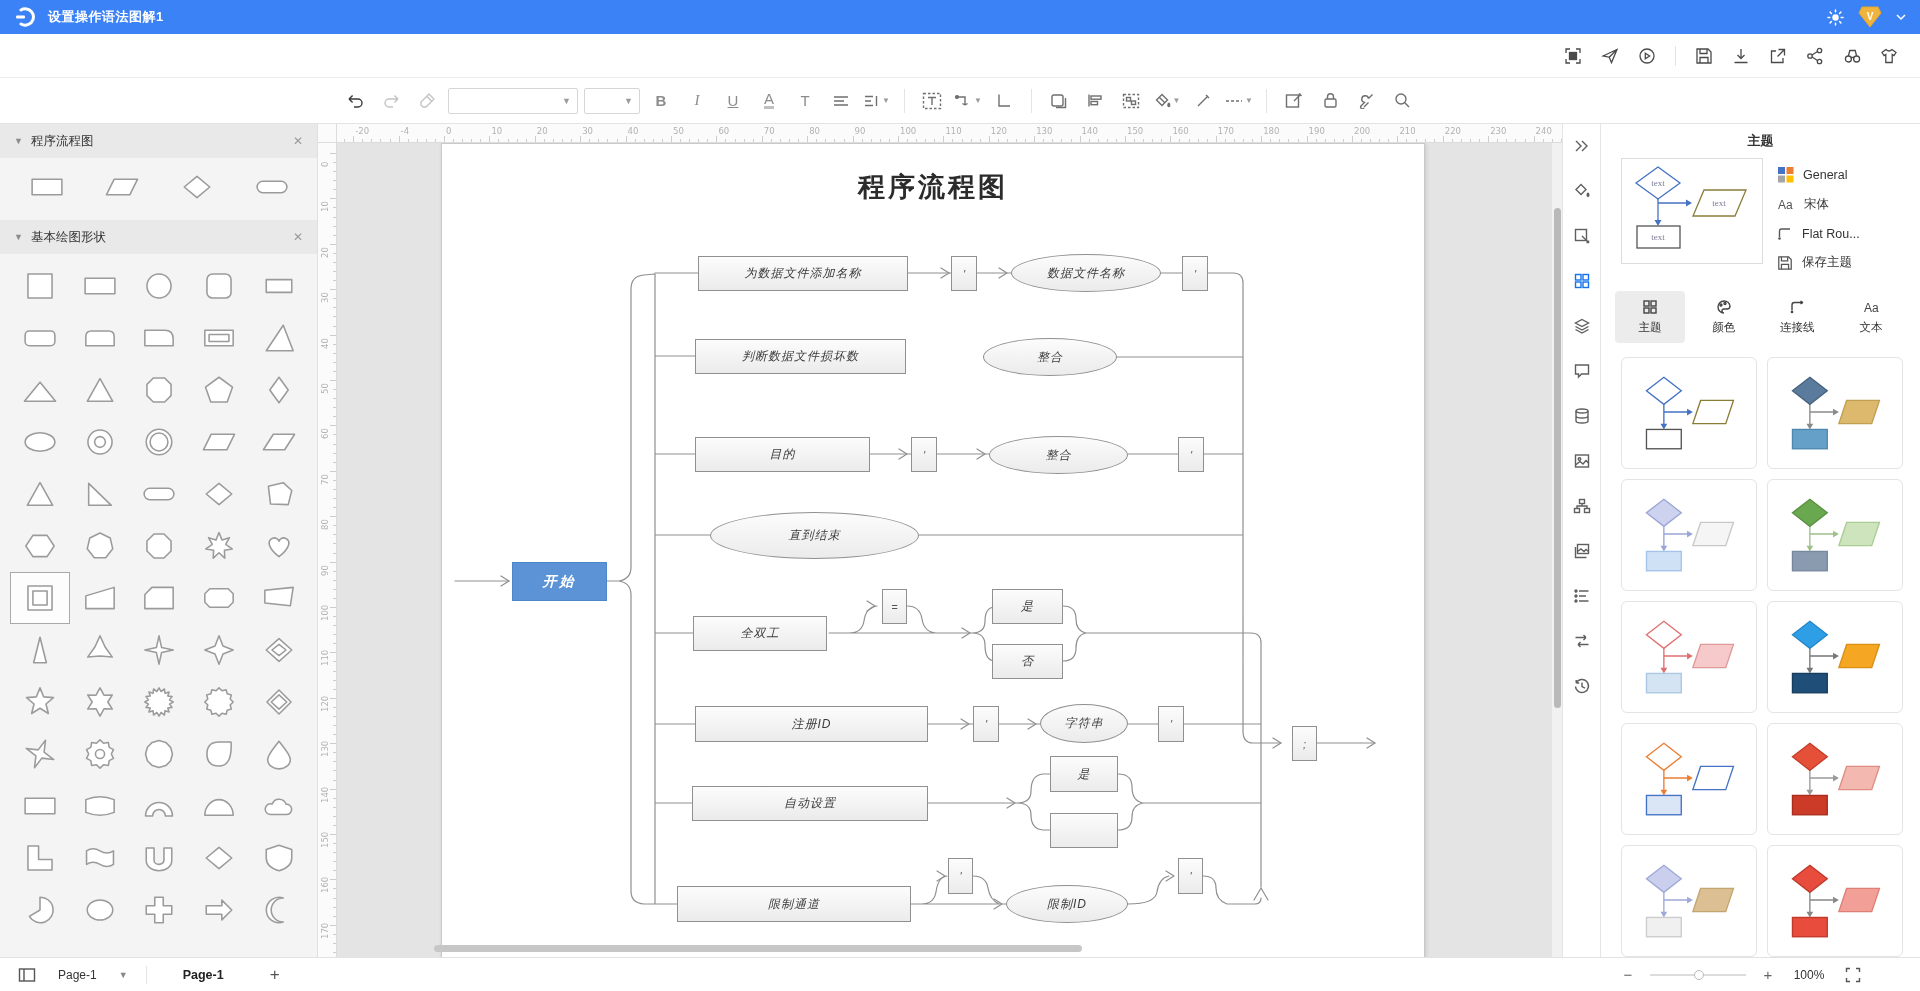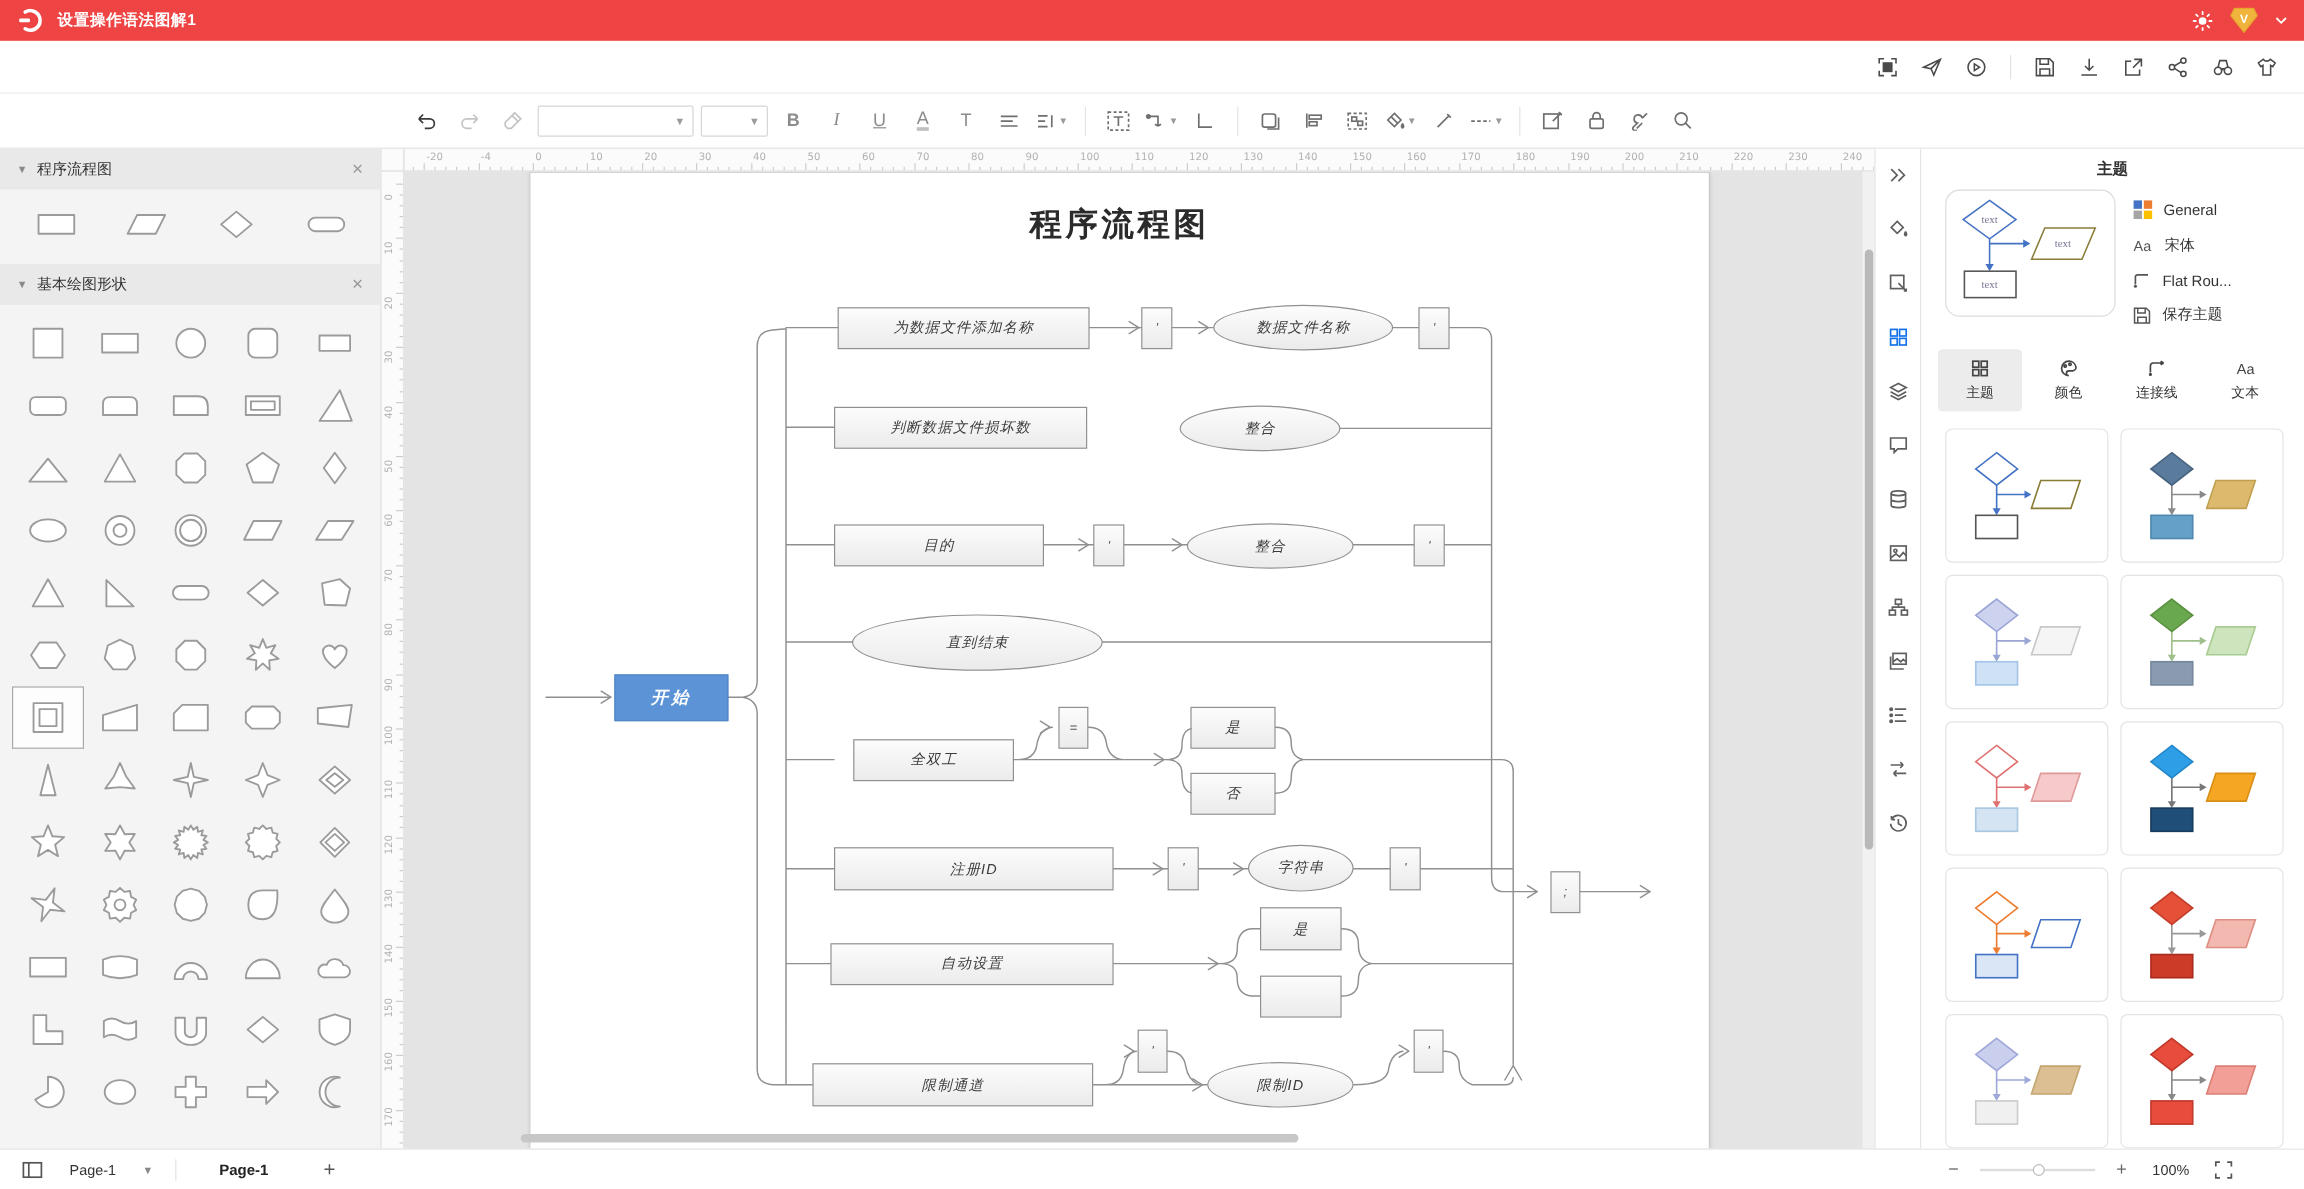--- a/index.html
+++ b/index.html
@@ -1,20 +1,20 @@
 <!DOCTYPE html>
 <html><head>
 <meta charset="utf-8">
 <style>
   * { margin:0; padding:0; box-sizing:border-box; }
   html,body { width:1920px; height:991px; overflow:hidden; font-family:"Liberation Sans","DejaVu Sans",sans-serif; background:#fff; }
   .app { width:1920px; height:991px; display:flex; flex-direction:column; }
 
   
-  .topbar { height:34px; background:#ef4444; display:flex; align-items:center; padding:0 14px; flex:0 0 auto; }
+  .topbar { height:34px; background:#3b82f6; display:flex; align-items:center; padding:0 14px; flex:0 0 auto; }
   .topbar .logo { width:22px; height:22px; margin-right:12px; display:flex; align-items:center; justify-content:center; }
   .topbar .doc-title { color:#fff; font-size:13px; font-weight:700; letter-spacing:.5px; }
   .topbar .tb-right { margin-left:auto; display:flex; align-items:center; gap:14px; }
   .tb-ic { display:flex; align-items:center; justify-content:center; cursor:pointer; }
 
   
   .menubar { height:44px; display:flex; align-items:center; padding:0 6px; position:relative; border-bottom:1px solid #ececec; flex:0 0 auto; }
   .menu-item { font-size:14px; color:#222; padding:6px 21px; cursor:pointer; }
   .menu-icons { position:absolute; right:18px; top:0; height:44px; display:flex; align-items:center; gap:11px; }
   .mi { width:26px; height:26px; display:flex; align-items:center; justify-content:center; cursor:pointer; }
@@ -79,21 +79,21 @@
   
   .rstrip { width:38px; flex:0 0 auto; background:#fff; border-left:1px solid #e5e5e5; display:flex; flex-direction:column; align-items:center; padding-top:10px; gap:21px; overflow:hidden; }
   .rs-ic { width:24px; height:24px; display:flex; align-items:center; justify-content:center; cursor:pointer; }
   .rs-ic svg { stroke:#5f5f5f; fill:none; stroke-width:1.4; }
   .rs-ic.active svg { stroke:#1472eb; }
 
   
   .tpanel { width:320px; flex:0 0 auto; background:#fff; border-left:1px solid #e5e5e5; overflow:hidden; position:relative; }
   .tp-title { text-align:center; font-size:13px; font-weight:700; color:#333; padding-top:8px; height:28px; }
   .tp-top { display:flex; padding:6px 14px 0 20px; gap:14px; }
-  .preview-card { width:142px; height:106px; border:1px solid #dcdcdc; border-radius:12px; background:#fff; flex:0 0 auto; }
+  .preview-card { width:142px; height:106px; border:1px solid #dcdcdc; border-radius:0; background:#fff; flex:0 0 auto; }
   .quick-col { display:flex; flex-direction:column; gap:13px; padding-top:8px; }
   .quick-row { display:flex; align-items:center; gap:9px; cursor:pointer; }
   .quick-row .ql { font-size:12.5px; color:#333; white-space:nowrap; }
   .quick-row svg { stroke:#555; fill:none; stroke-width:1.4; }
   .tp-tabs { display:flex; justify-content:space-between; padding:20px 14px 0 14px; }
   .tp-tab { width:70px; height:52px; display:flex; flex-direction:column; align-items:center; justify-content:center; gap:5px; border-radius:4px; cursor:pointer; }
   .tp-tab.active { background:#ececec; }
   .tp-tab .tl { font-size:11.5px; color:#333; }
   .tp-tab svg { stroke:#444; fill:none; stroke-width:1.4; }
   .theme-grid { display:grid; grid-template-columns:136px 136px; gap:10px; padding:14px 0 0 20px; }
@@ -1041,21 +1041,21 @@
             <div class="fnode ellipse" style="left: 674px; top: 111px; width: 150px; height: 38px;">数据文件名称</div>
             <div class="fnode small" style="left: 845px; top: 113px; width: 26px; height: 35px;">'</div>
             <div class="fnode rect" style="left: 358px; top: 196px; width: 211px; height: 35px;">判断数据文件损坏数</div>
             <div class="fnode ellipse" style="left: 646px; top: 195px; width: 134px; height: 38px;">整合</div>
             <div class="fnode rect" style="left: 358px; top: 294px; width: 175px; height: 35px;">目的</div>
             <div class="fnode small" style="left: 574px; top: 294px; width: 26px; height: 35px;">'</div>
             <div class="fnode ellipse" style="left: 652px; top: 293px; width: 139px; height: 38px;">整合</div>
             <div class="fnode small" style="left: 841px; top: 294px; width: 26px; height: 35px;">'</div>
             <div class="fnode ellipse" style="left: 373px; top: 369px; width: 209px; height: 47px;">直到结束</div>
             <div class="fnode start" style="left: 175px; top: 419px; width: 95px; height: 39px;">开始</div>
-            <div class="fnode rect" style="left: 374px; top: 473px; width: 134px; height: 35px;">全双工</div>
+            <div class="fnode rect" style="left: 356px; top: 473px; width: 134px; height: 35px;">全双工</div>
             <div class="fnode small" style="left: 545px; top: 446px; width: 25px; height: 35px;">=</div>
             <div class="fnode rect" style="left: 655px; top: 446px; width: 71px; height: 35px;">是</div>
             <div class="fnode rect" style="left: 655px; top: 501px; width: 71px; height: 35px;">否</div>
             <div class="fnode rect" style="left: 358px; top: 563px; width: 233px; height: 36px;">注册ID</div>
             <div class="fnode small" style="left: 636px; top: 563px; width: 26px; height: 36px;">'</div>
             <div class="fnode ellipse" style="left: 703px; top: 561px; width: 88px; height: 39px;">字符串</div>
             <div class="fnode small" style="left: 821px; top: 563px; width: 26px; height: 36px;">'</div>
             <div class="fnode rect" style="left: 355px; top: 643px; width: 236px; height: 35px;">自动设置</div>
             <div class="fnode rect" style="left: 713px; top: 613px; width: 68px; height: 36px;">是</div>
             <div class="fnode rect" style="left: 713px; top: 670px; width: 68px; height: 35px;"></div>

